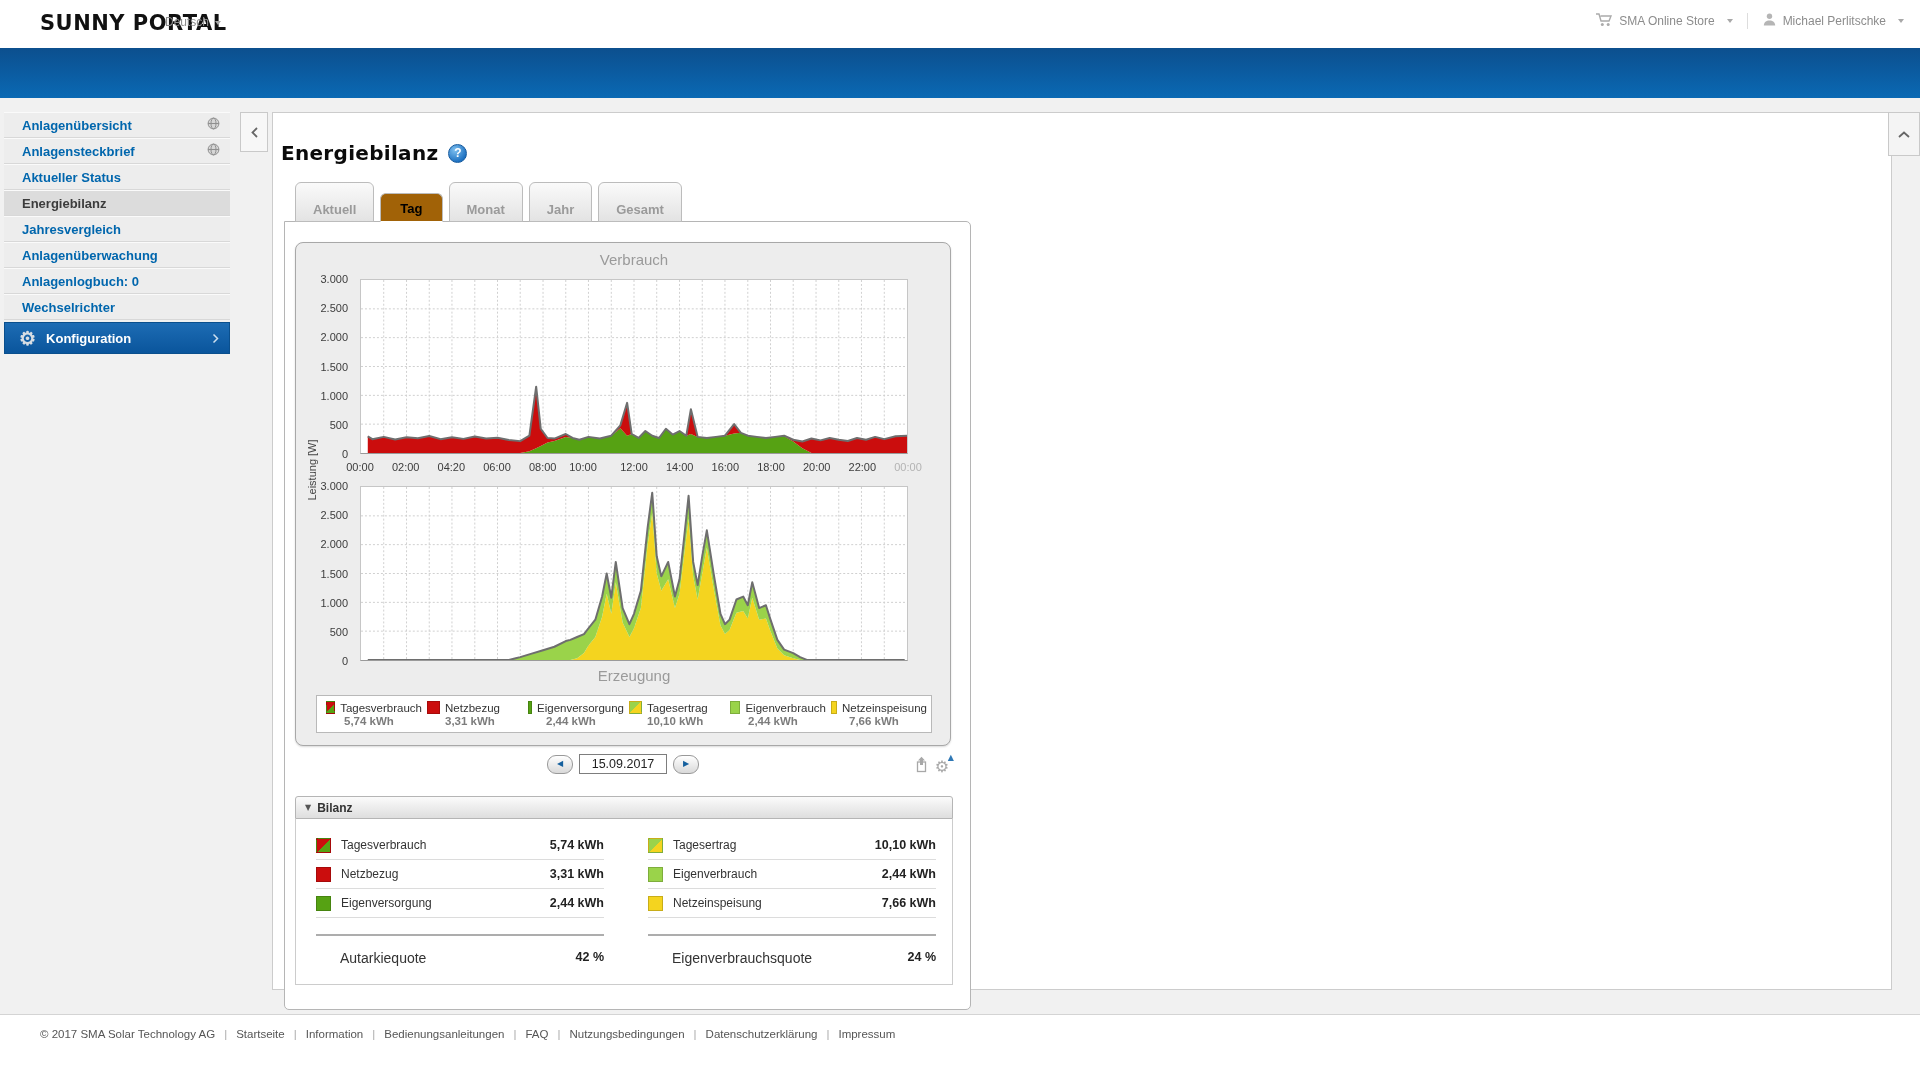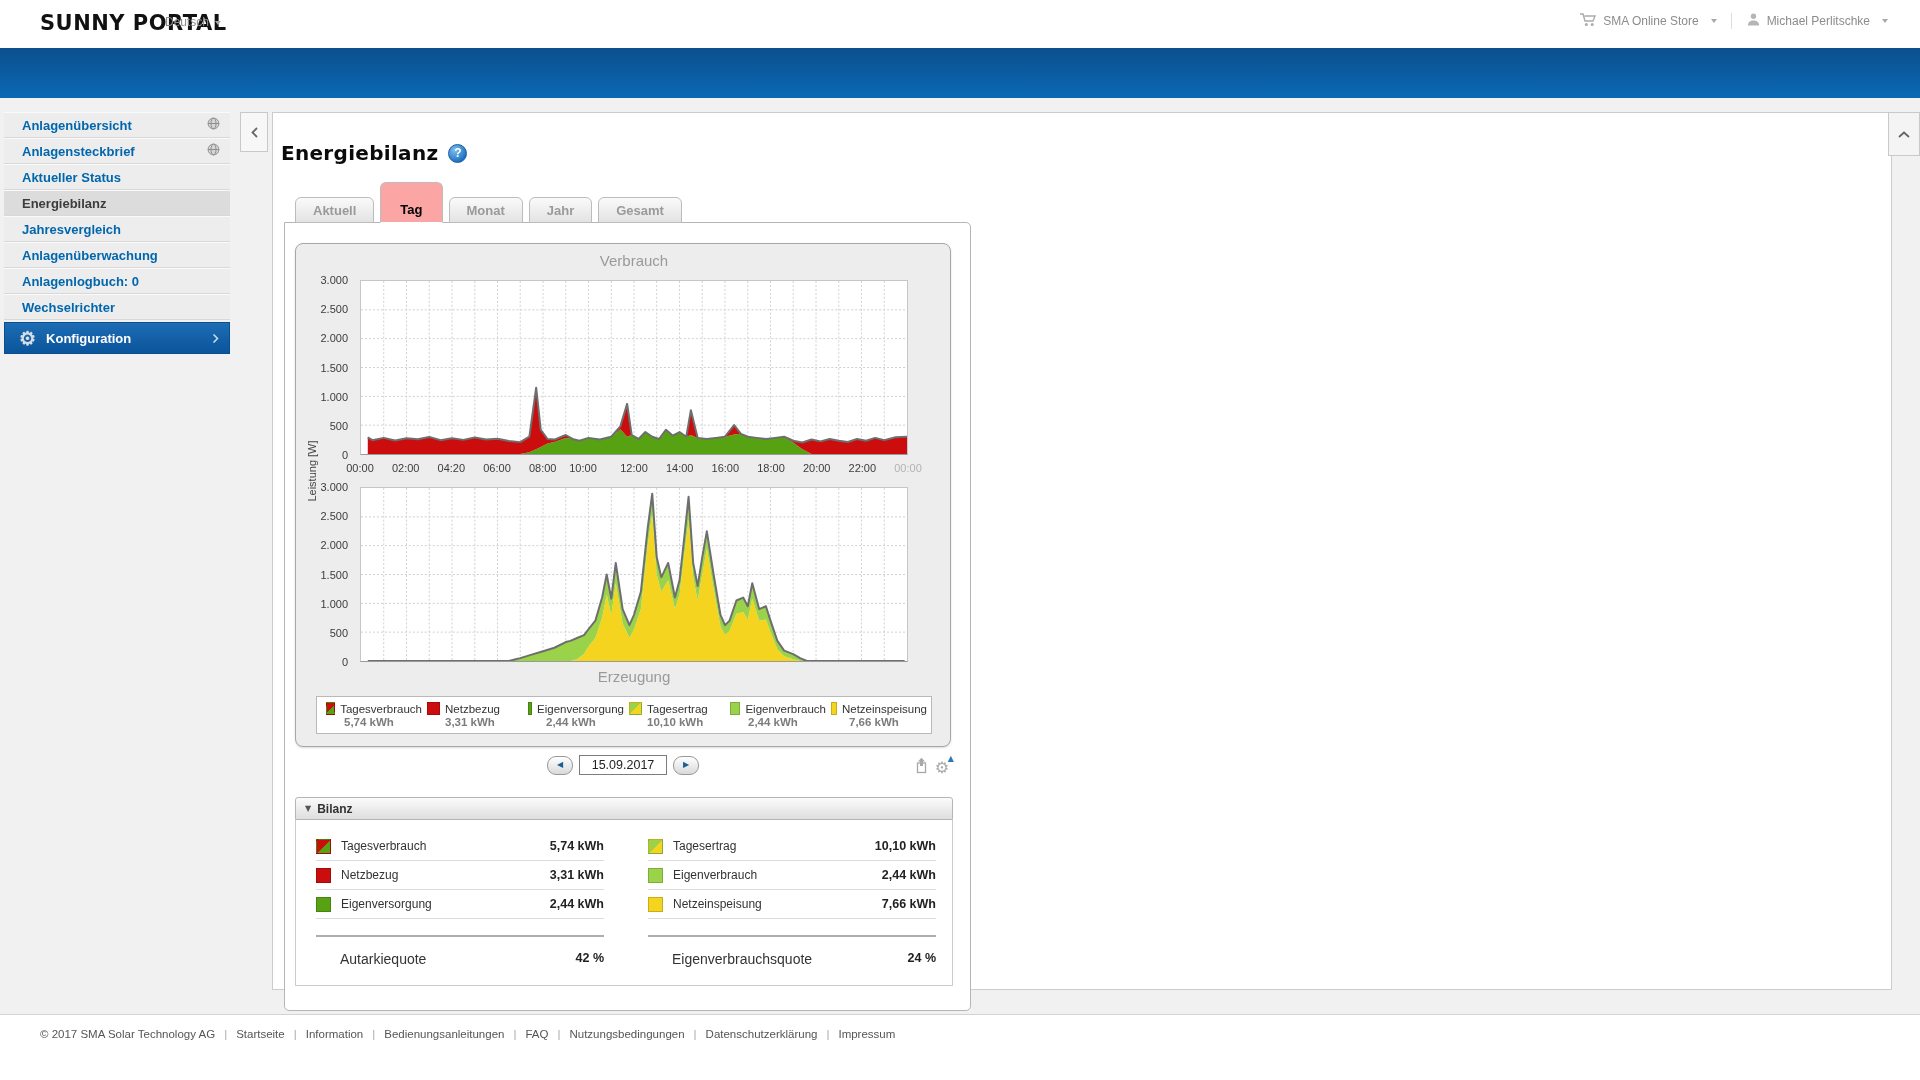--- a/index.html
+++ b/index.html
@@ -7,21 +7,21 @@
     font-family:"Liberation Sans", sans-serif; }
   body { position:relative; }
 
   
   .topbar { position:absolute; top:0; left:0; width:1920px; height:48px; background:#fff; }
   .logo { position:absolute; left:40px; top:11px; font-size:21px; font-weight:bold;
     letter-spacing:0.5px; color:#111; font-family:"DejaVu Sans", sans-serif; }
   .lang { position:absolute; left:165px; top:15px; font-size:12px; color:#8c8c8c; cursor:pointer; }
   .caret { display:inline-block; width:0; height:0; border-left:3.5px solid transparent;
     border-right:3.5px solid transparent; border-top:4.5px solid #a8a8a8; margin-left:6px; vertical-align:middle; }
-  .top-right { position:absolute; right:32px; top:12px; display:flex; align-items:center; gap:10px;
+  .top-right { position:absolute; right:16px; top:12px; display:flex; align-items:center; gap:10px;
     font-size:12px; color:#8c8c8c; }
   .store,.user { display:flex; align-items:center; gap:6px; cursor:pointer; }
   .vsep { width:1px; height:16px; background:#ddd; margin:0 4px; }
 
   
   .bluebar { position:absolute; top:48px; left:0; width:1920px; height:50px;
     background:linear-gradient(180deg,#0c4f8e 0%,#0a69b4 100%); }
 
   
   .main { position:absolute; top:98px; left:0; width:1920px; height:916px; background:#f1f1f1; }
@@ -56,23 +56,23 @@
   .page-title-row { padding:28px 0 0 8px; display:flex; align-items:center; gap:10px; }
   .page-title-row h1 { font-size:20px; font-weight:bold; color:#0b0b0b;
     font-family:"DejaVu Sans", sans-serif; letter-spacing:0.3px; }
   .help { width:19px; height:19px; border-radius:50%; border:1px solid #155a9e; color:#fff;
     background:radial-gradient(circle at 35% 30%, #7ec0f0, #1b6fc0 75%); font-size:12px; font-weight:bold;
     display:flex; align-items:center; justify-content:center; cursor:pointer; }
 
   
   .tabstrip { display:flex; align-items:flex-end; gap:6px; margin:17px 0 0 22px; position:relative; z-index:2; }
   .tab { background:linear-gradient(180deg,#fafafa 0%,#e3e3e3 100%); border:1px solid #bcbcbc;
-    border-radius:6px 6px 0 0; padding:5px 17px 4px; font-size:13px; font-weight:bold; color:#9a9a9a;
+    border-radius:6px 6px 0 0; padding:19px 17px 4px; font-size:13px; font-weight:bold; color:#9a9a9a;
     cursor:pointer; margin-bottom:-1px; }
-  .tab.active { background:#fca5a5; border-bottom-color:#fff; color:#000; padding:19px 19px 5px; }
+  .tab.active { background:#a16207; border-bottom-color:#fff; color:#000; padding:7px 19px 5px; }
 
   .tabpanel { margin-left:11px; width:687px; min-height:768px; background:#fff;
     border:1px solid #b5b5b5; border-radius:0 5px 5px 5px; padding:20px 0 24px 10px; }
 
   
   .chart-card { position:relative; width:656px; height:504px; background:#ededed;
     border:1px solid #a8a8a8; border-radius:8px; box-shadow:0 1px 2px rgba(0,0,0,0.15); }
   .chart-title { position:absolute; left:64px; width:548px; text-align:center; color:#9a9a9a; font-size:15px; }
   .t-verbrauch { top:8px; }
   .t-erzeugung { top:424px; }

